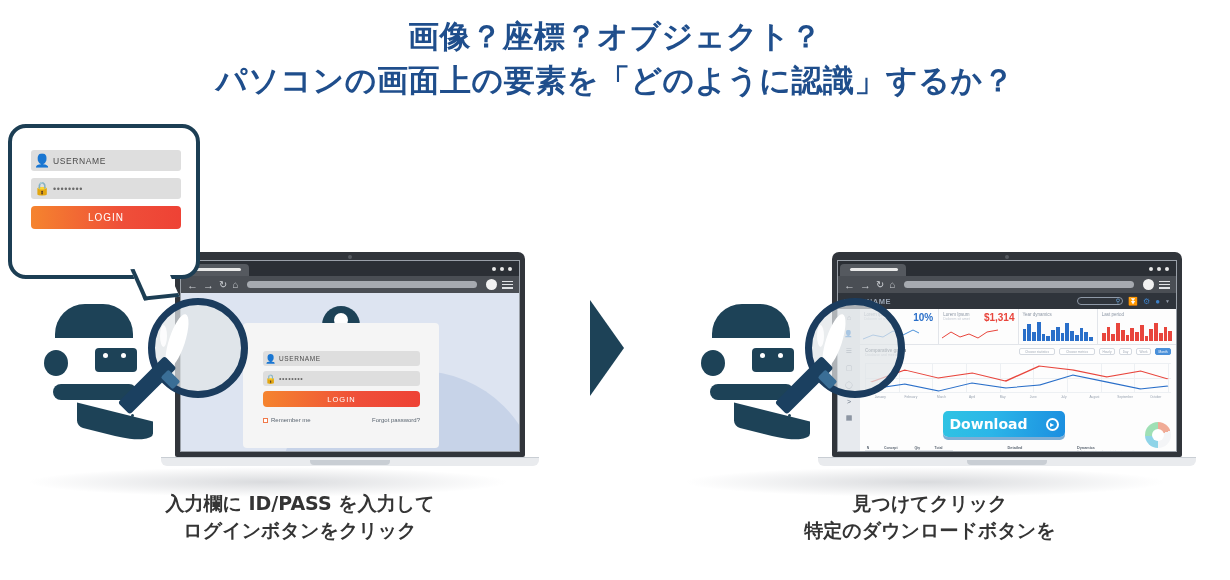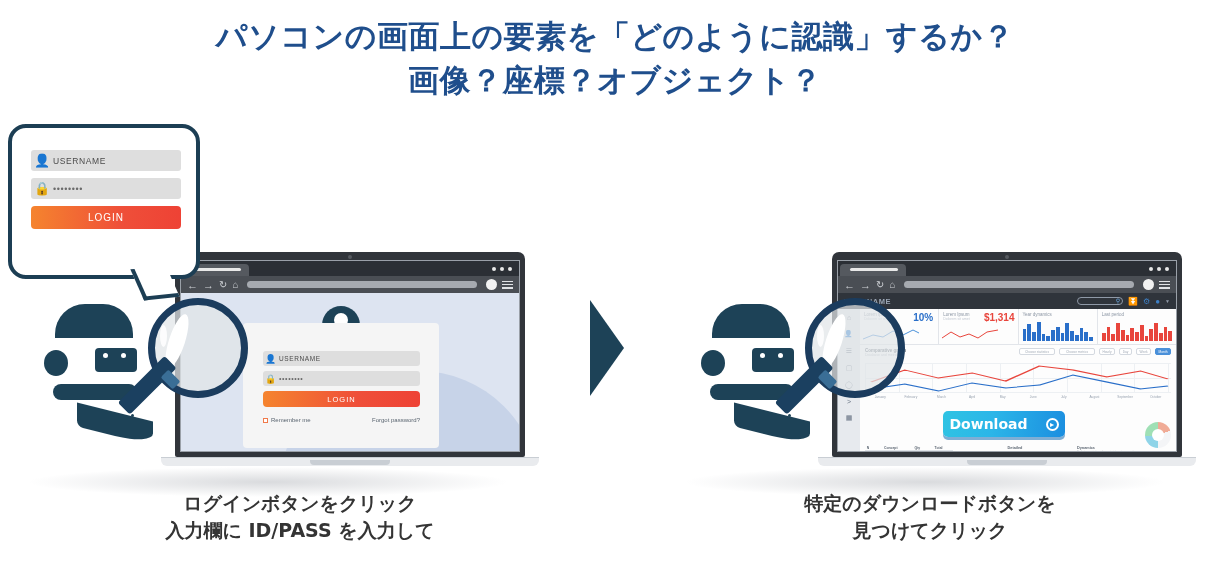--- a/index.html
+++ b/index.html
@@ -196,22 +196,22 @@
   }
   .shadow-ellipse {
     position: absolute; border-radius: 50%;
     background: radial-gradient(closest-side, rgba(120,125,135,.28), rgba(255,255,255,0));
   }
 </style>
 </head>
 <body>
 
 <div class="heading">
+  <div class="line l2">画像？座標？オブジェクト？</div>
   <div class="line l1">パソコンの画面上の要素を「どのように認識」するか？</div>
-  <div class="line l2">画像？座標？オブジェクト？</div>
 </div>
 
 <div class="chevron"></div>
 
 <div class="panel left">
 
   <div class="laptop" style="left:175px; top:142px;">
     <div class="lid" style="left:0; top:0; width:350px; height:205px;">
       <div class="cam"></div>
       <div class="screen">
@@ -313,22 +313,22 @@
       </div>
       <div class="btn-login" style="width:150px; height:23px; font-size:10px;">
         <span>LOGIN</span>
       </div>
     </div>
     <div class="tail-shape" style="left:126px; top:138px; transform:rotate(66deg) skewX(-18deg);"></div>
   </div>
 
   <div class="shadow-ellipse" style="left:28px; top:357px; width:480px; height:30px;"></div>
   <div class="caption" style="top:380px;">
+    <div>入力欄に ID/PASS を入力して</div>
     <div>ログインボタンをクリック</div>
-    <div>入力欄に ID/PASS を入力して</div>
   </div>
 </div>
 
 <div class="panel right">
 
   <div class="laptop" style="left:202px; top:142px;">
     <div class="lid" style="left:0; top:0; width:350px; height:205px;">
       <div class="cam"></div>
       <div class="screen">
 
@@ -569,16 +569,16 @@
     <div class="lens" style="left:0; top:0; width:100px; height:100px;">
       <div class="glare1" style="left:14px; top:8px; width:16px; height:56px;"></div>
       <div class="glare2" style="left:5px; top:20px; width:7px; height:22px;"></div>
     </div>
     <div class="handle" style="left:14px; top:64px; width:17px; height:66px; transform:rotate(45deg);"></div>
     <div class="collar" style="left:14px; top:76px; width:17px; height:11px; transform:rotate(45deg);"></div>
   </div>
 
   <div class="shadow-ellipse" style="left:55px; top:357px; width:480px; height:30px;"></div>
   <div class="caption" style="top:380px;">
+    <div>見つけてクリック</div>
     <div>特定のダウンロードボタンを</div>
-    <div>見つけてクリック</div>
   </div>
 </div>
 
 </body></html>

